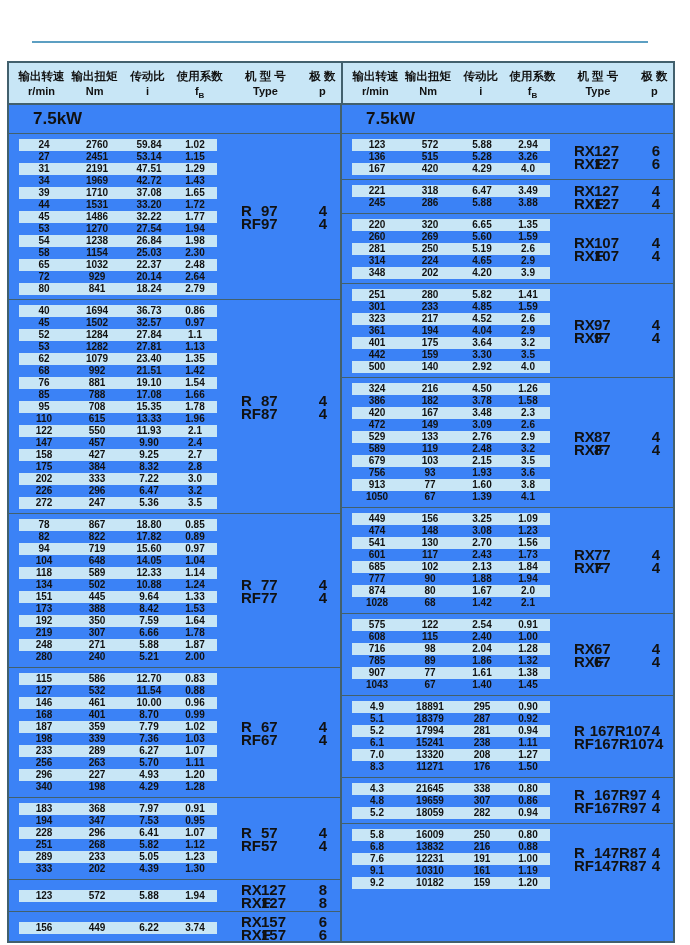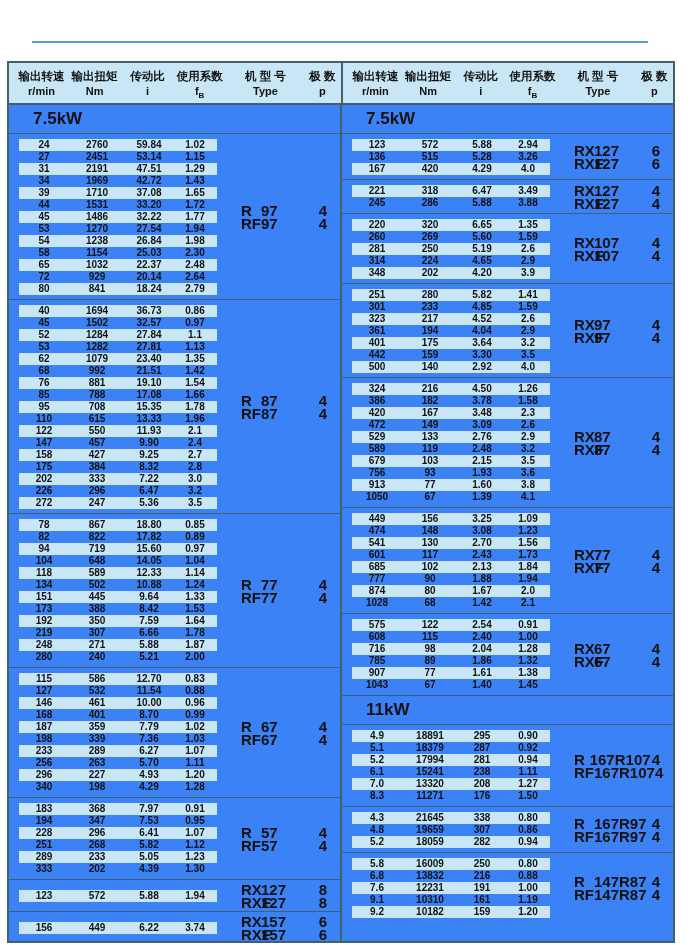--- a/index.html
+++ b/index.html
@@ -924,21 +924,20 @@
                 <span class="tmodel">67</span>
                 <span class="tpole">4</span>
               </div>
               <div class="typeline">
                 <span class="tprefix">RXF</span>
                 <span class="tmodel">67</span>
                 <span class="tpole">4</span>
               </div>
             </div>
           </div>
-          <div class="seclabel">11kW</div>
           <div class="group">
             <div class="row alt">
               <span class="cell c0">4.9</span>
               <span class="cell c1">18891</span>
               <span class="cell c2">295</span>
               <span class="cell c3">0.90</span>
             </div>
             <div class="row">
               <span class="cell c0">5.1</span>
               <span class="cell c1">18379</span>

